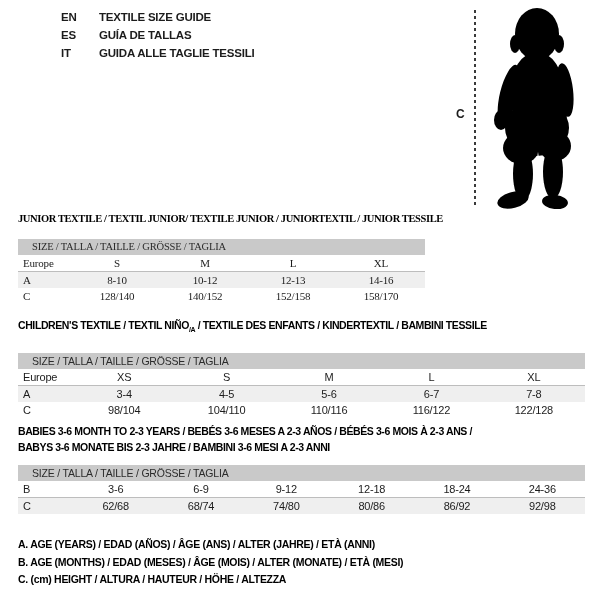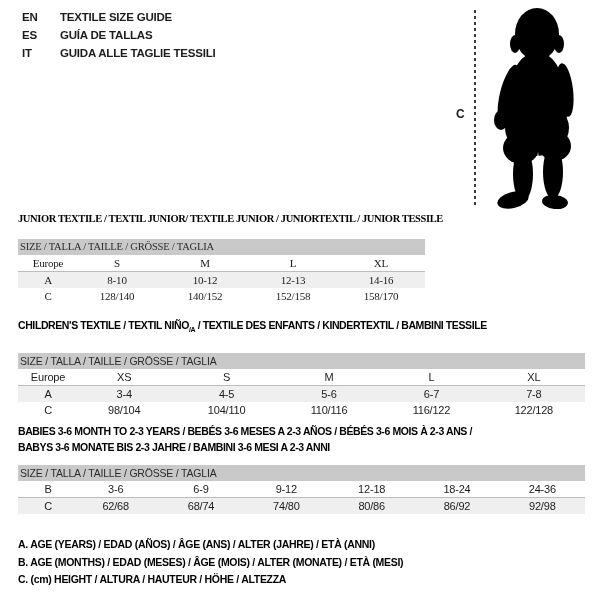--- a/index.html
+++ b/index.html
@@ -2,40 +2,40 @@
 <html><head>
 <meta charset="utf-8">
 <style>
   html,body{margin:0;padding:0;}
   body{width:600px;height:600px;background:#ffffff;font-family:"Liberation Sans",sans-serif;color:#1c1c1c;}
   .page{position:relative;width:600px;height:600px;background:#fff;overflow:hidden;}
 
   
   .langs{position:absolute;left:22px;top:8px;}
   .lang-row{display:flex;line-height:18px;font-size:11.5px;font-weight:700;letter-spacing:-0.2px;}
-  .lang-code{width:38px;}
+  .lang-code{width:38px;margin-left:39px;}
   .lang-title{white-space:nowrap;}
 
   
   .measure-line{position:absolute;left:474px;top:10px;width:2px;height:198px;
     background:repeating-linear-gradient(to bottom,#3a3a3a 0 3px,transparent 3px 6px);}
   .measure-label{position:absolute;left:456px;top:107px;font-size:12px;font-weight:700;}
   .figure-svg{position:absolute;left:479px;top:2px;}
 
   
   .tbl{position:absolute;left:18px;}
   .tbl-title{font-size:10.5px;font-weight:700;letter-spacing:-0.4px;line-height:13px;white-space:nowrap;color:#000;}
   .tbl-title sub{font-size:7px;}
   .size-bar{background:#c9c9c9;height:16px;line-height:16px;font-size:10.5px;color:#2b2b2b;
-    padding-left:2px;letter-spacing:-0.2px;}
+    padding-left:14px;letter-spacing:-0.2px;}
   .mt14{margin-top:14px;}
   .mt17{margin-top:17px;}
   .mt10{margin-top:10px;}
   .row{display:flex;height:16px;line-height:16px;font-size:11px;letter-spacing:-0.2px;}
-  .row .lbl{width:50px;padding-left:5px;text-align:center;}
+  .row .lbl{width:50px;padding-left:5px;}
   .row .val{flex:1;text-align:center;}
   .shaded{background:#efefef;}
   .row-sep{border-bottom:1px solid #bdbdbd;}
 
   
   .notes{position:absolute;left:18px;top:536px;}
   .note-line{font-size:10.5px;font-weight:700;line-height:17.5px;letter-spacing:-0.3px;white-space:nowrap;color:#000;}
 </style>
 </head>
 <body>

